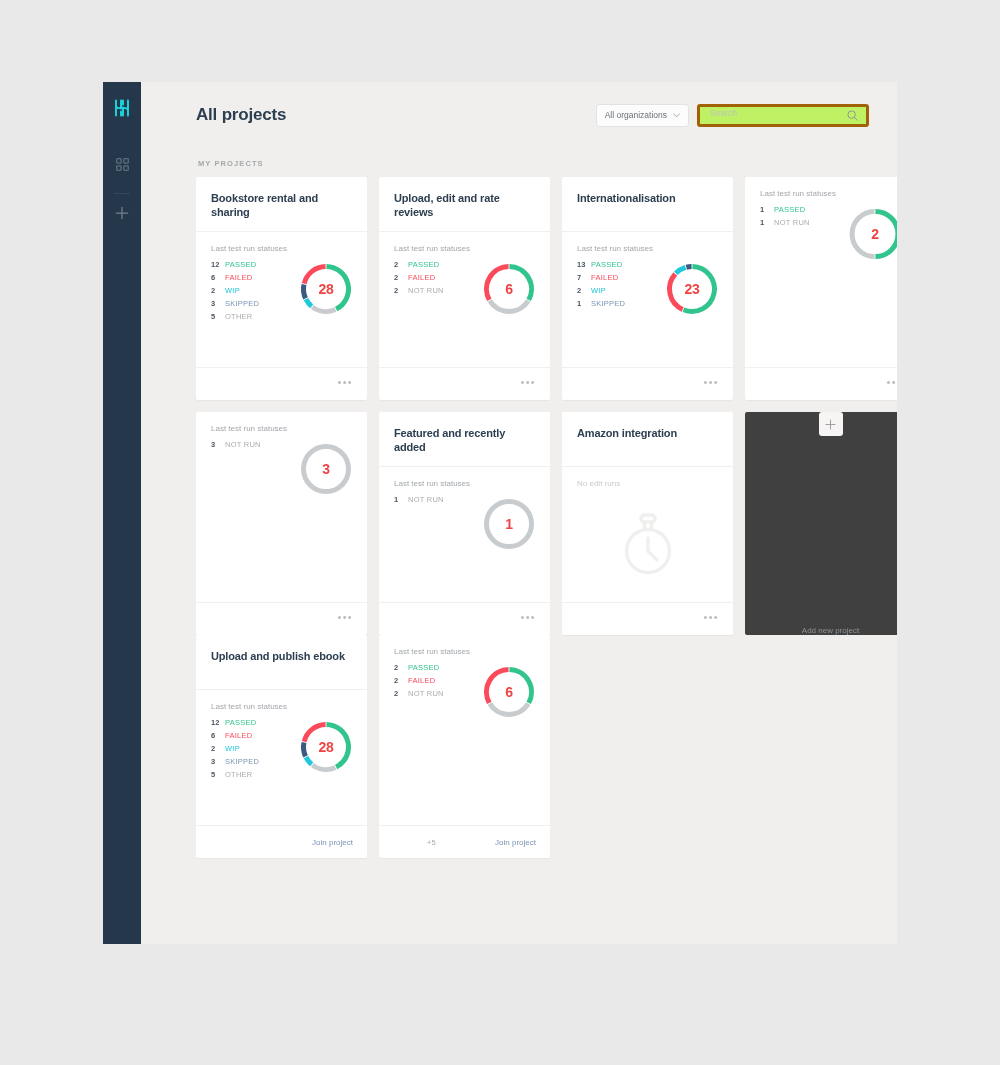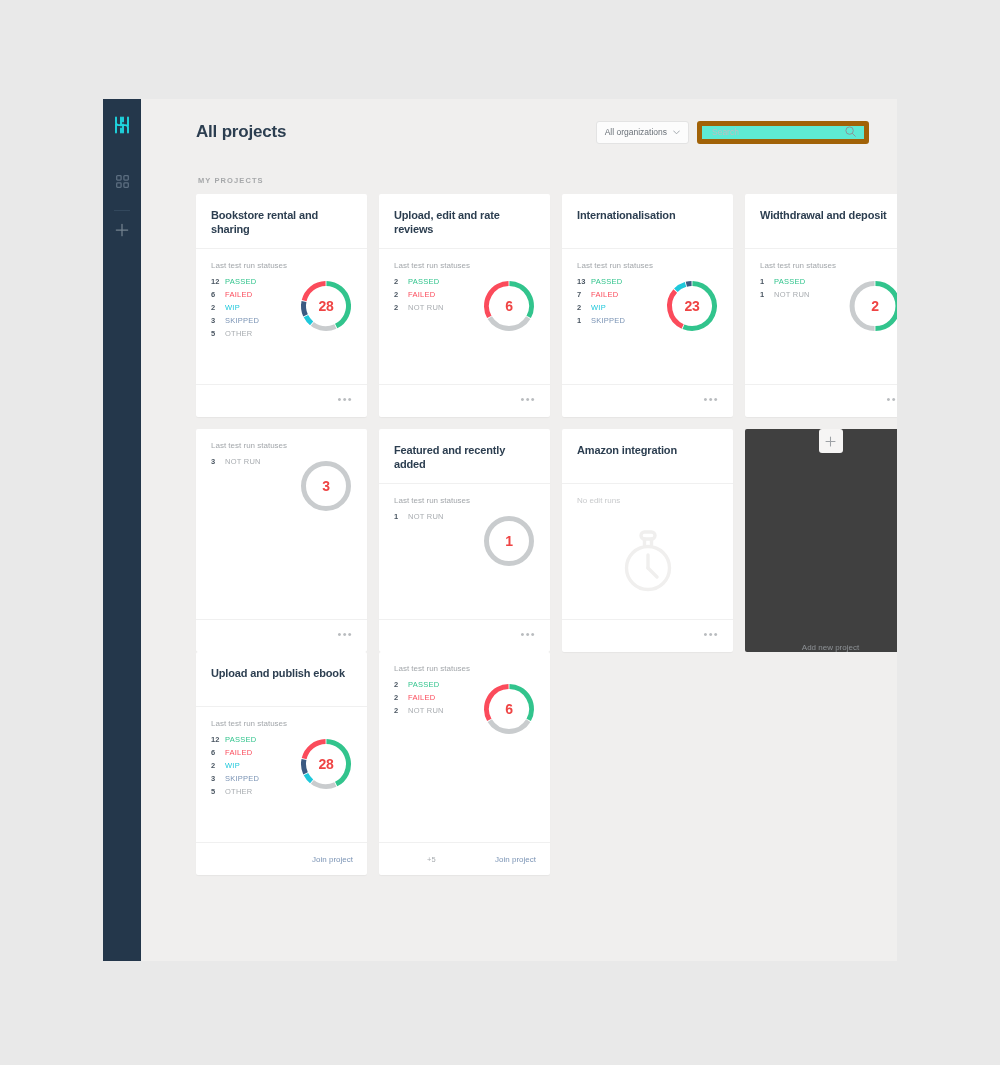--- a/index.html
+++ b/index.html
@@ -7,21 +7,21 @@
   html, body {
     margin: 0; padding: 0;
     width: 1000px; height: 1065px;
     background: #e9e9e9;
     font-family: "Liberation Sans", sans-serif;
     -webkit-font-smoothing: antialiased;
   }
 
   #app {
     position: absolute;
-    left: 103px; top: 99px;
+    left: 103px; top: 82px;
     width: 794px; height: 862px;
     display: flex;
     background: #f0efee;
     overflow: hidden;
   }
 
   
   .sidebar {
     width: 38px;
     background: #24374b;
@@ -78,25 +78,25 @@
     color: #6a7178;
     margin-right: 8px;
     cursor: pointer;
     white-space: nowrap;
   }
   .org-select .chev { margin-left: 6px; color: #9aa0a6; font-size: 7px; line-height: 1; }
 
   .searchbox {
     height: 23px;
     width: 172px;
-    background: #5eead4;
-    border: 5px solid #a16207;
+    background: #bef264;
+    border: 3px solid #a16207;
     border-radius: 3px;
     display: flex;
-    align-items: center;
+    align-items: flex-start;
     padding: 0 8px;
     cursor: text;
   }
   .searchbox input {
     border: none; outline: none; background: transparent;
     font-size: 8.5px; color: #6a7178;
     font-family: "Liberation Sans", sans-serif;
     flex: 1 1 auto; width: 100%;
   }
   .searchbox input::placeholder { color: #bcbfc2; }
@@ -424,23 +424,20 @@
                   <path d="M 23.35 7.22 A 22.5 22.5 0 0 1 28.57 6.50" fill="none" stroke="#3b5a82" stroke-width="5" stroke-linecap="butt"></path>
                 </svg>
                 <div class="donut-num">23</div>
               </div>
             </div>
             <div class="card-foot">
               <span class="dots">•••</span>
             </div>
           </div>
           <div class="card">
-            <div class="card-head">
-              <div class="card-title">Widthdrawal and deposit</div>
-            </div>
             <div class="card-body">
               <div class="body-label">Last test run statuses</div>
               <ul class="stat-list">
                 <li class="stat-row">
                   <span class="stat-count">1</span>
                   <span class="stat-name st-passed">PASSED</span>
                 </li>
                 <li class="stat-row">
                   <span class="stat-count">1</span>
                   <span class="stat-name st-notrun">NOT RUN</span>

